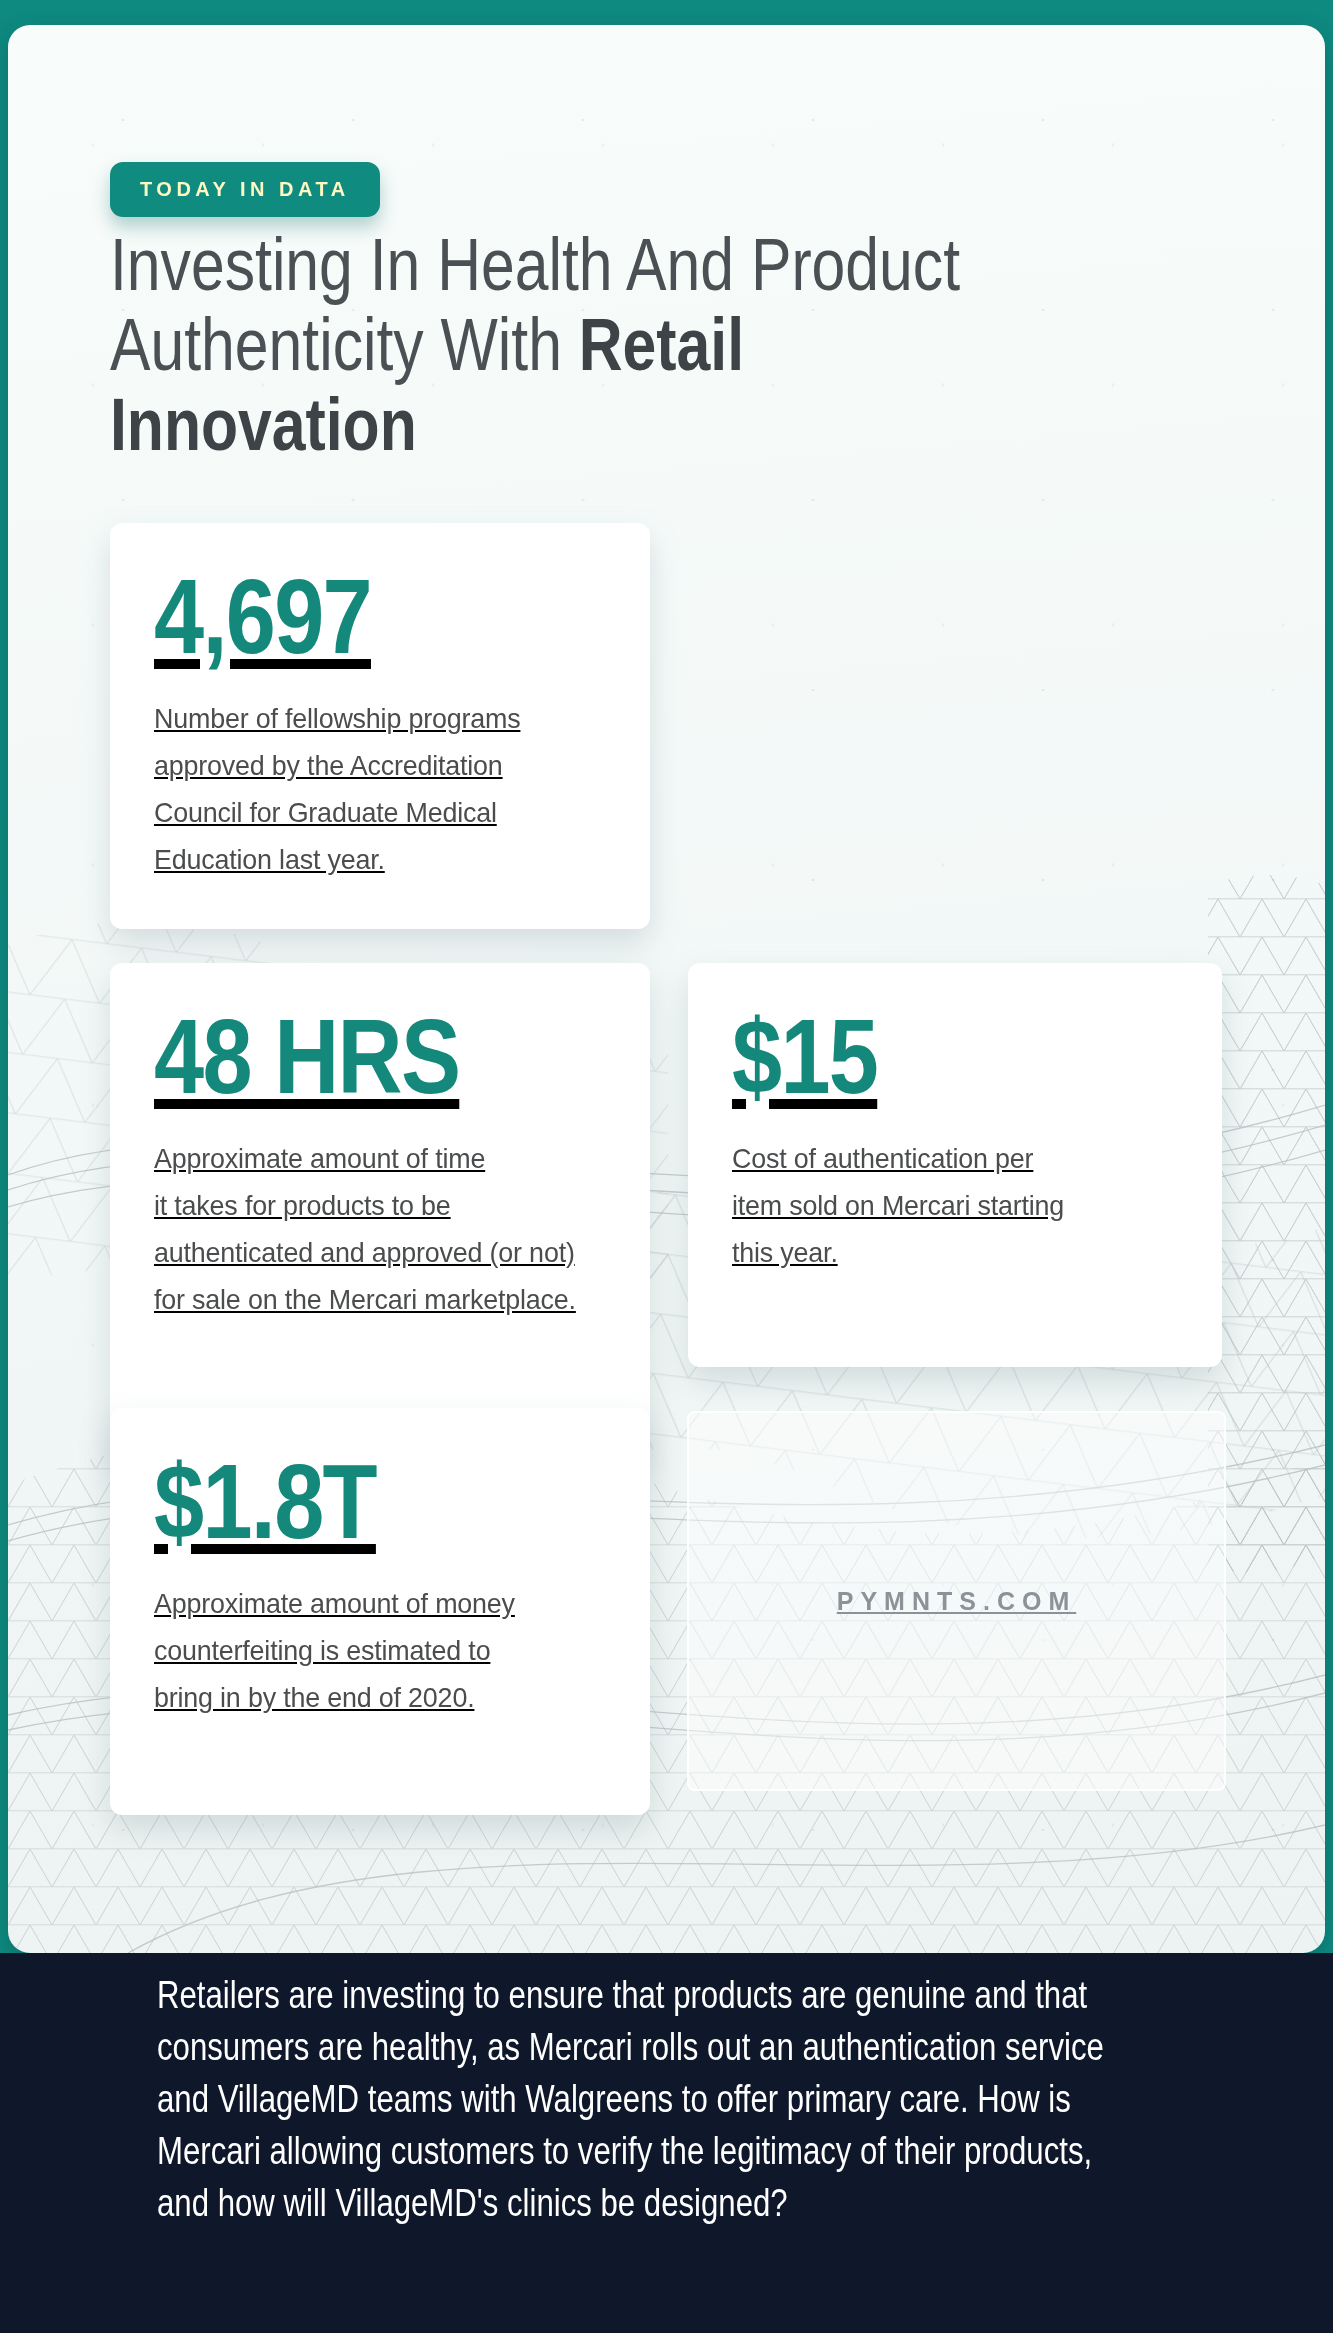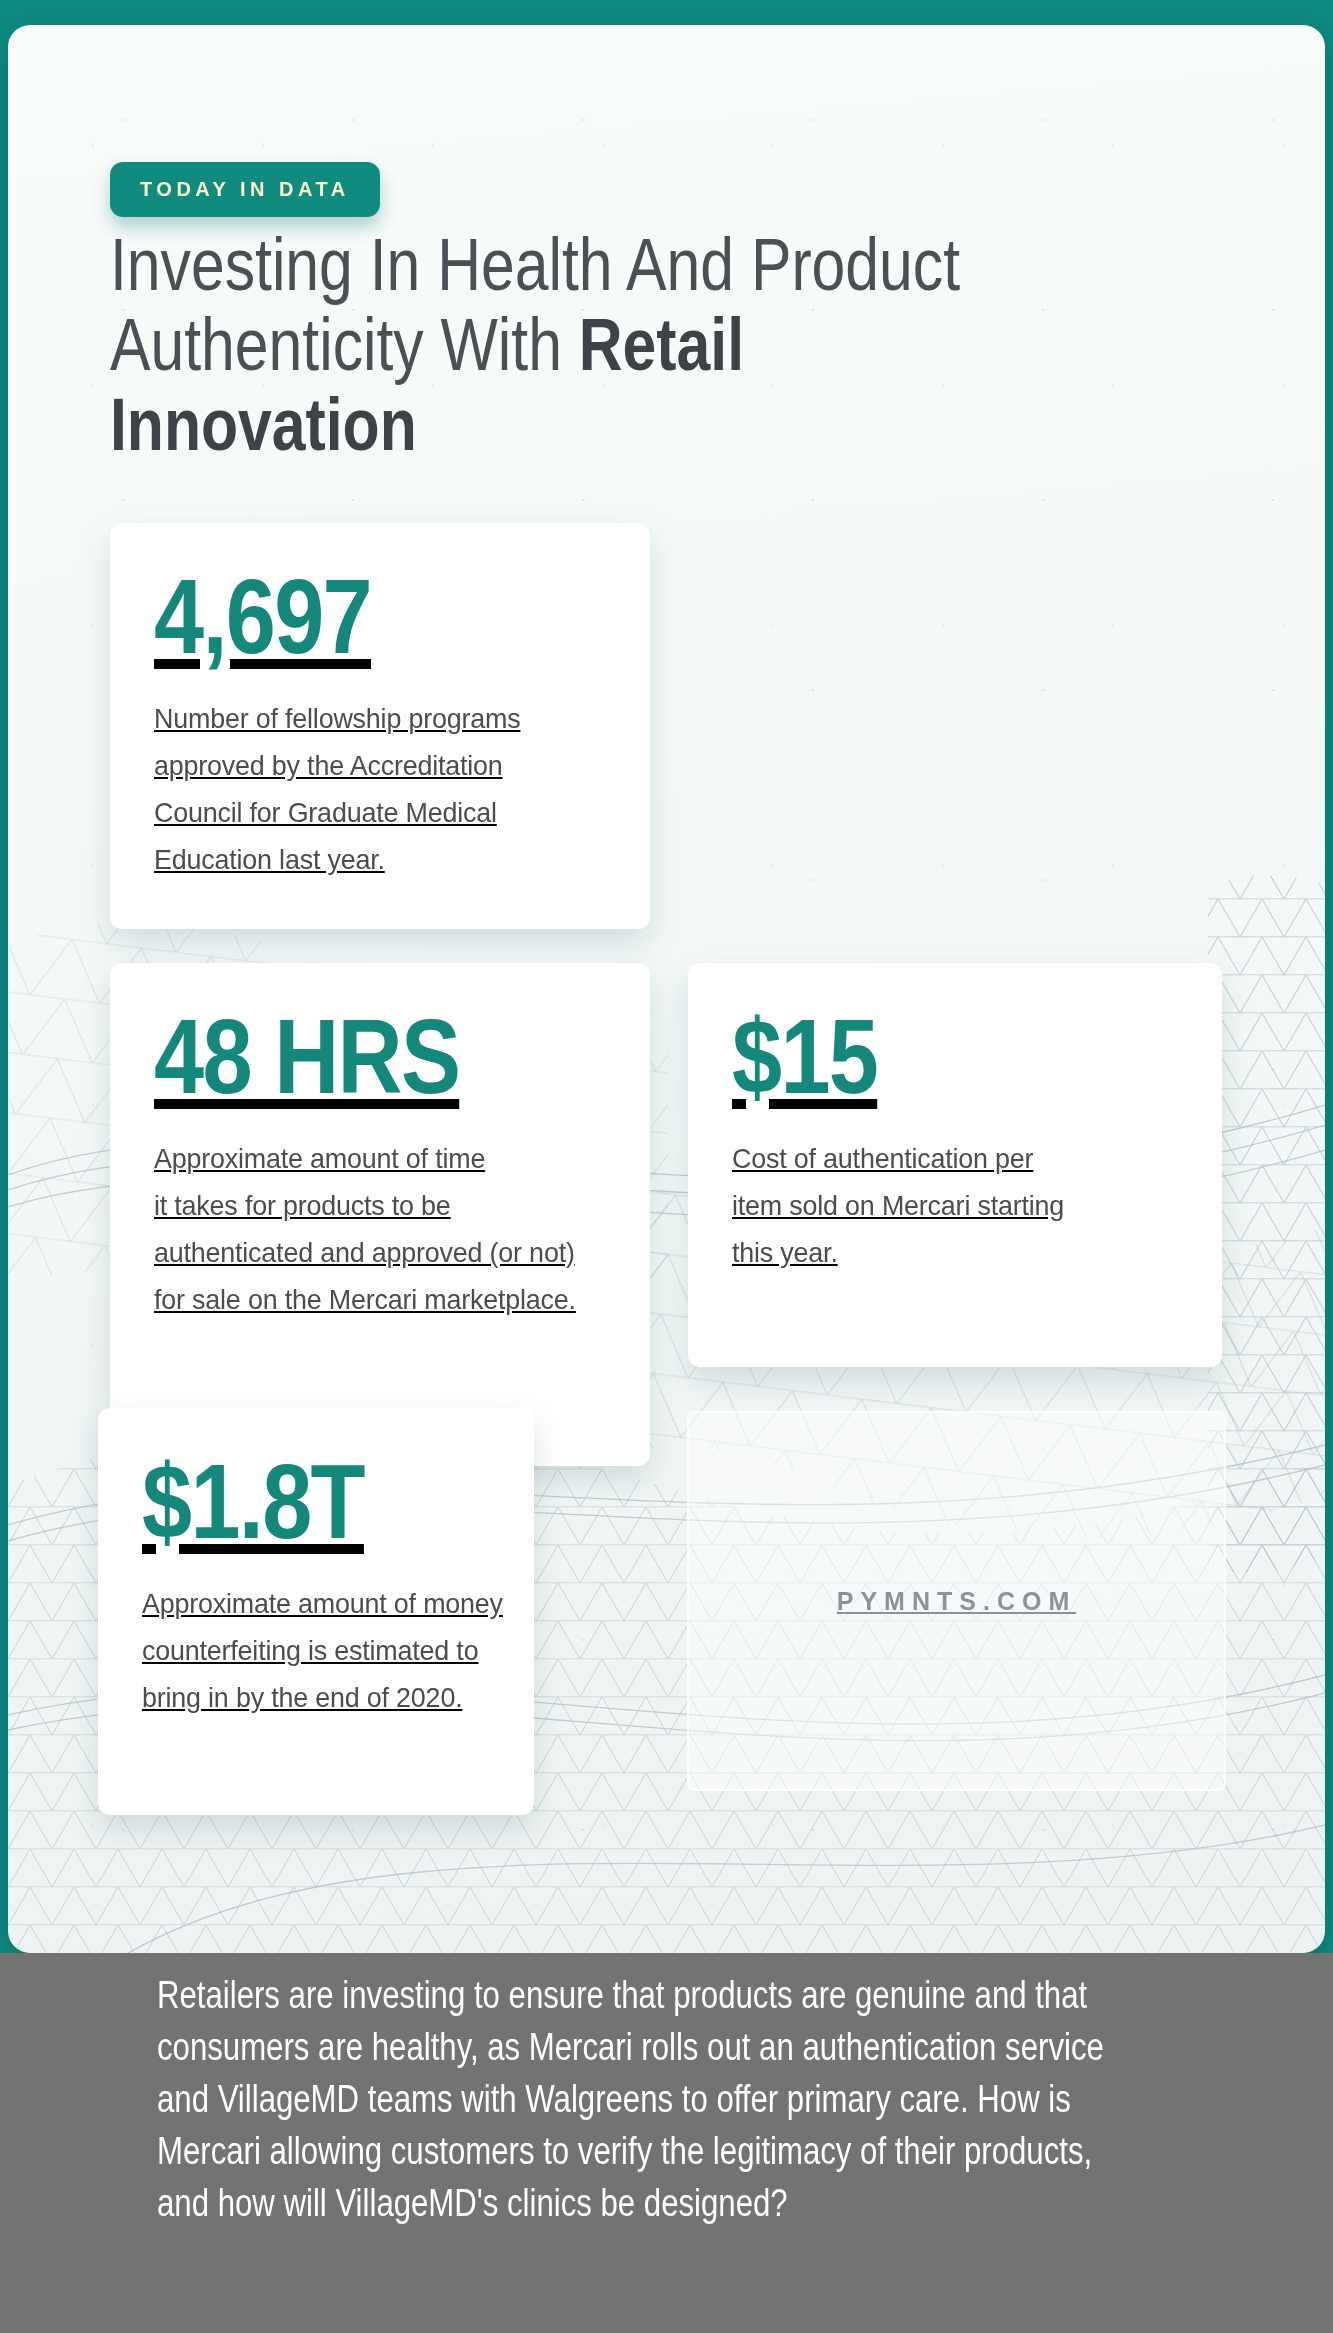--- a/index.html
+++ b/index.html
@@ -65,21 +65,21 @@
     border:2px solid rgba(255,255,255,0.85);
     border-radius:8px;
     display:flex;align-items:center;justify-content:center;
   }
   .watermark-label{
     font-size:25px;font-weight:bold;letter-spacing:7px;color:#8C9398;text-decoration:underline;
   }
   
   .footer{
     position:absolute;left:0;top:1953px;width:1333px;height:380px;
-    background:#737373;
+    background:#0f172a;
   }
   .footer p{
     position:absolute;left:157px;top:16px;margin:0;width:1320px;
     color:#ffffff;font-size:38px;line-height:52px;font-weight:400;
     white-space:pre-line;
     transform:scaleX(0.82);transform-origin:left top;
   }
 </style>
 </head>
 <body>
@@ -149,21 +149,21 @@
 for sale on the Mercari marketplace.</p>
     </section>
 
     <section class="stat-card" style="left:680px;top:938px;width:534px;height:404px">
       <div class="stat-value">$15</div>
       <p class="stat-desc">Cost of authentication per
 item sold on Mercari starting
 this year.</p>
     </section>
 
-    <section class="stat-card" style="left:90px;top:1383px;width:436px;height:407px">
+    <section class="stat-card" style="left:102px;top:1383px;width:540px;height:407px">
       <div class="stat-value">$1.8T</div>
       <p class="stat-desc">Approximate amount of money
 counterfeiting is estimated to
 bring in by the end of 2020.</p>
     </section>
 
     <div class="watermark-card" style="left:679px;top:1386px;">
       <span class="watermark-label">PYMNTS.COM</span>
     </div>
 

